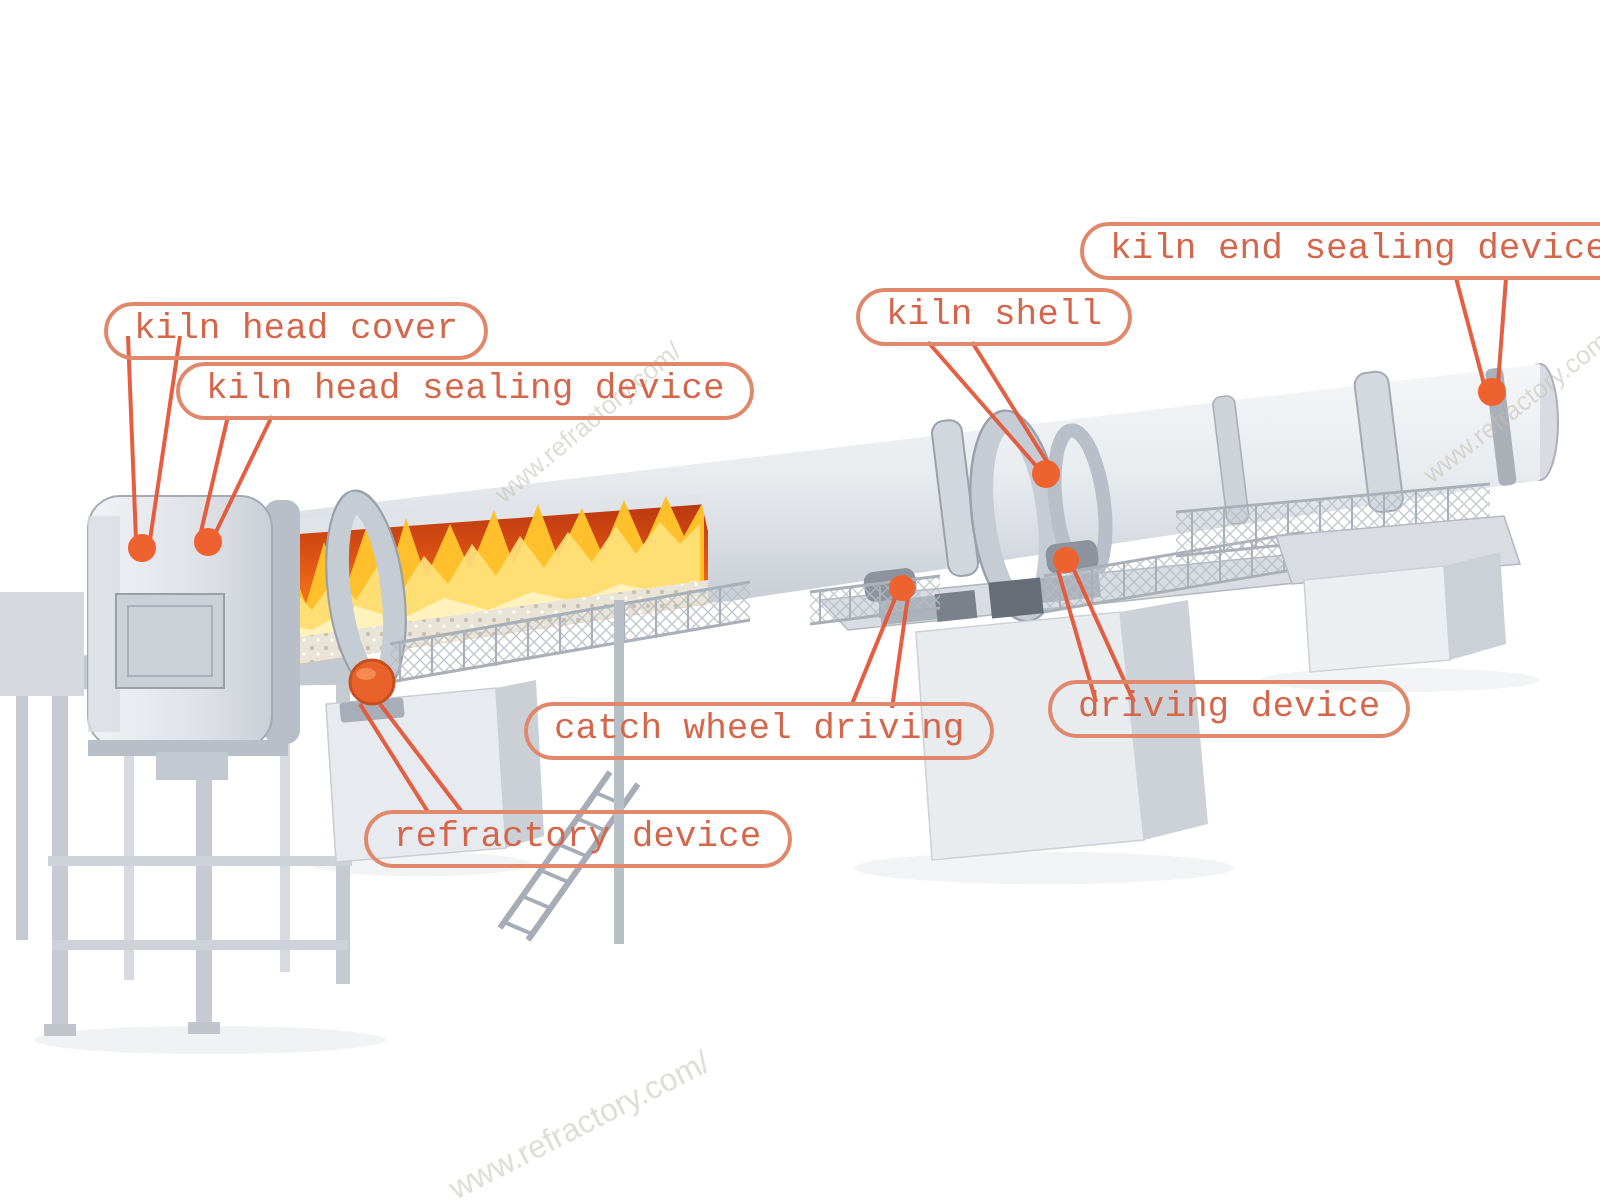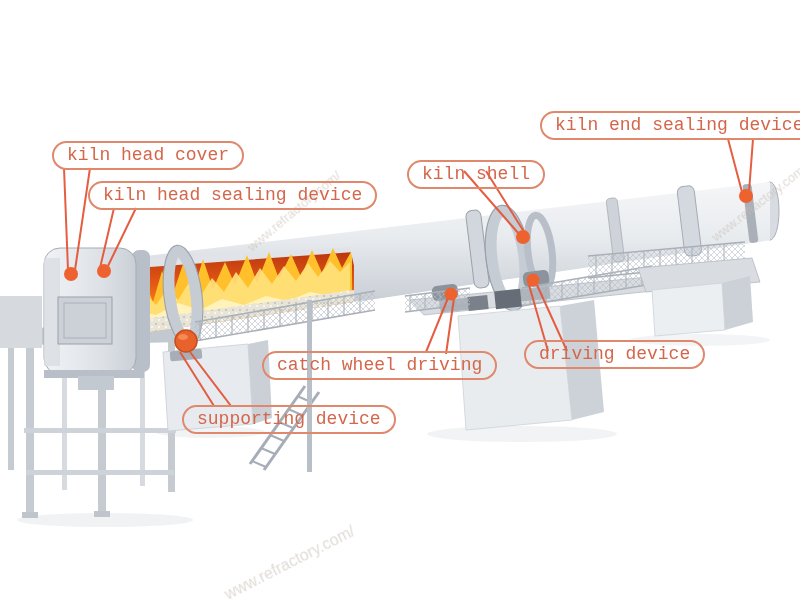--- a/index.html
+++ b/index.html
@@ -210,21 +210,21 @@
   <g fill="#ee6230">
     <circle cx="71" cy="274" r="7"></circle>
     <circle cx="104" cy="271" r="7"></circle>
     <circle cx="523" cy="237" r="7"></circle>
     <circle cx="746" cy="196" r="7"></circle>
     <circle cx="451" cy="294" r="6.5"></circle>
     <circle cx="533" cy="280" r="6.5"></circle>
   </g>
 </svg>
 
-<div class="callout" style="left:52px;  top:141px;">kiln head cover</div>
+<div class="callout" style="left:52px;  top:151px;">kiln head cover</div>
 <div class="callout" style="left:88px;  top:181px;text-align:center;">kiln head sealing device</div>
-<div class="callout" style="left:407px; top:144px;margin-top:16px;">kiln shell</div>
+<div class="callout" style="left:428px; top:144px;">kiln shell</div>
 <div class="callout" style="left:540px; top:111px;">kiln end sealing device</div>
 <div class="callout" style="left:262px; top:351px;">catch wheel driving</div>
 <div class="callout" style="left:524px; top:340px;">driving device</div>
-<div class="callout" style="left:182px; top:405px;">supporting device</div>
+<div class="callout" style="left:182px; top:405px;">refractory device</div>
 
 </div>
 
 </body></html>

